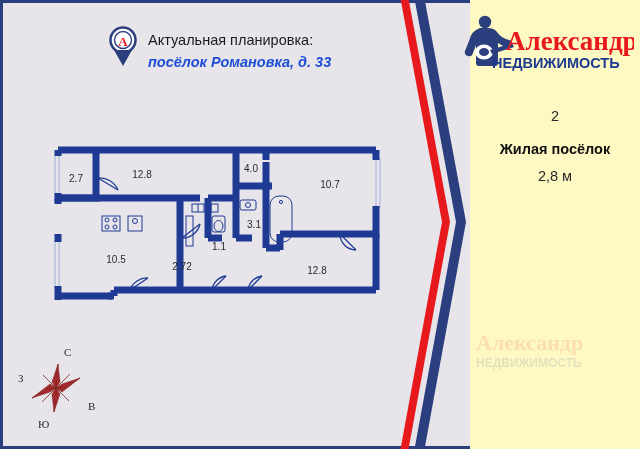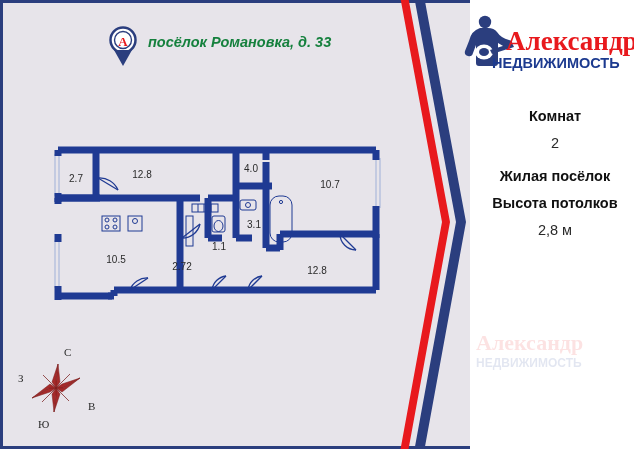--- a/index.html
+++ b/index.html
@@ -19,42 +19,42 @@
   .header{
     position:absolute;left:108px;top:26px;
     display:flex;align-items:flex-start;gap:10px;
   }
   .pin{position:relative;width:30px;height:42px;flex:none;}
   .header-text{padding-top:4px;}
   .header-line1{
     font-size:14.5px;color:#1b1b1b;line-height:20px;
   }
   .header-line2{
-    font-size:14.5px;color:#15803d;font-weight:bold;font-style:italic;
+    font-size:14.5px;color:#1d4ed8;font-weight:bold;font-style:italic;
     line-height:20px;margin-top:2px;
   }
   
   .plan{position:absolute;left:40px;top:138px;width:360px;height:170px;}
   .plan svg{display:block;}
   
   .compass{position:absolute;left:12px;top:346px;width:100px;height:92px;}
   .compass .lbl{
     position:absolute;font-size:11px;color:#2b2b2b;
     font-family:"Liberation Serif",serif;
   }
   .c-n{left:52px;top:0px;}
   .c-w{left:6px;top:26px;}
   .c-e{left:76px;top:54px;}
   .c-s{left:26px;top:72px;}
   
   .ribbon{position:absolute;left:398px;top:0;width:72px;height:449px;}
   
   .panel{
     position:absolute;left:470px;top:0;width:170px;height:449px;
-    background:#ffffff;
+    background:#fef9c3;
   }
   .logo{position:absolute;left:-16px;top:8px;width:180px;height:80px;}
   .specs{position:absolute;left:0;top:108px;width:170px;text-align:center;}
   .spec-label{
     font-size:14.5px;font-weight:bold;color:#111;
     margin-bottom:11px;
   }
   .spec-value{
     font-size:14.5px;color:#2a2a2a;
     margin-bottom:17px;
@@ -77,20 +77,21 @@
 <div class="header">
   <div class="pin">
     <svg width="30" height="42" viewBox="0 0 30 42">
       <circle cx="15" cy="14" r="12.5" fill="#ffffff" stroke="#2b3e7e" stroke-width="2.5"></circle>
       <circle cx="15" cy="14" r="8.5" fill="#ffffff" stroke="#2b3e7e" stroke-width="1.4"></circle>
       <text x="15" y="19.5" font-family="Liberation Serif, serif" font-size="13" font-weight="bold" fill="#e8191d" text-anchor="middle">А</text>
       <path d="M6 24 L24 24 L15 40 Z" fill="#2b3e7e"></path>
     </svg>
   </div>
   <div class="header-text">
+    <div class="header-line1">Актуальная планировка:</div>
     <div class="header-line2">посёлок Романовка, д. 33</div>
   </div>
 </div>
 
 <div class="plan">
   <svg width="360" height="172" viewBox="0 0 360 172">
     <g fill="none" stroke="#1f3a93">
 
       <g stroke="#9fb0d8" stroke-width="1">
         <line x1="15" y1="16" x2="15" y2="58"></line>
@@ -303,24 +304,22 @@
         <ellipse cx="30" cy="44" rx="9" ry="7.5" fill="#ffffff"></ellipse>
         <ellipse cx="30" cy="44" rx="5" ry="4" fill="#2b3e7e"></ellipse>
         <path d="M36 42 l22 -7 l2 4 l-22 7 z"></path>
       </g>
       <text class="x" x="52" y="42" font-family="Liberation Serif, serif" font-size="27" font-weight="bold" fill="#e8191d">Александр</text>
       <text x="38" y="60" font-family="Liberation Sans, sans-serif" font-size="14.5" font-weight="bold" fill="#1c3a8f">НЕДВИЖИМОСТЬ</text>
     </svg>
   </div>
 
   <div class="specs">
-    <div class="spec-label">Комнат</div>
     <div class="spec-value">2</div>
     <div class="spec-label">Жилая посёлок</div>
-    <div class="spec-label">Высота потолков</div>
     <div class="spec-value">2,8 м</div>
   </div>
 
   <div class="watermark">
     <div class="wm-word">Александр</div>
     <div class="wm-sub">НЕДВИЖИМОСТЬ</div>
   </div>
 </div>
 
 </body></html>

